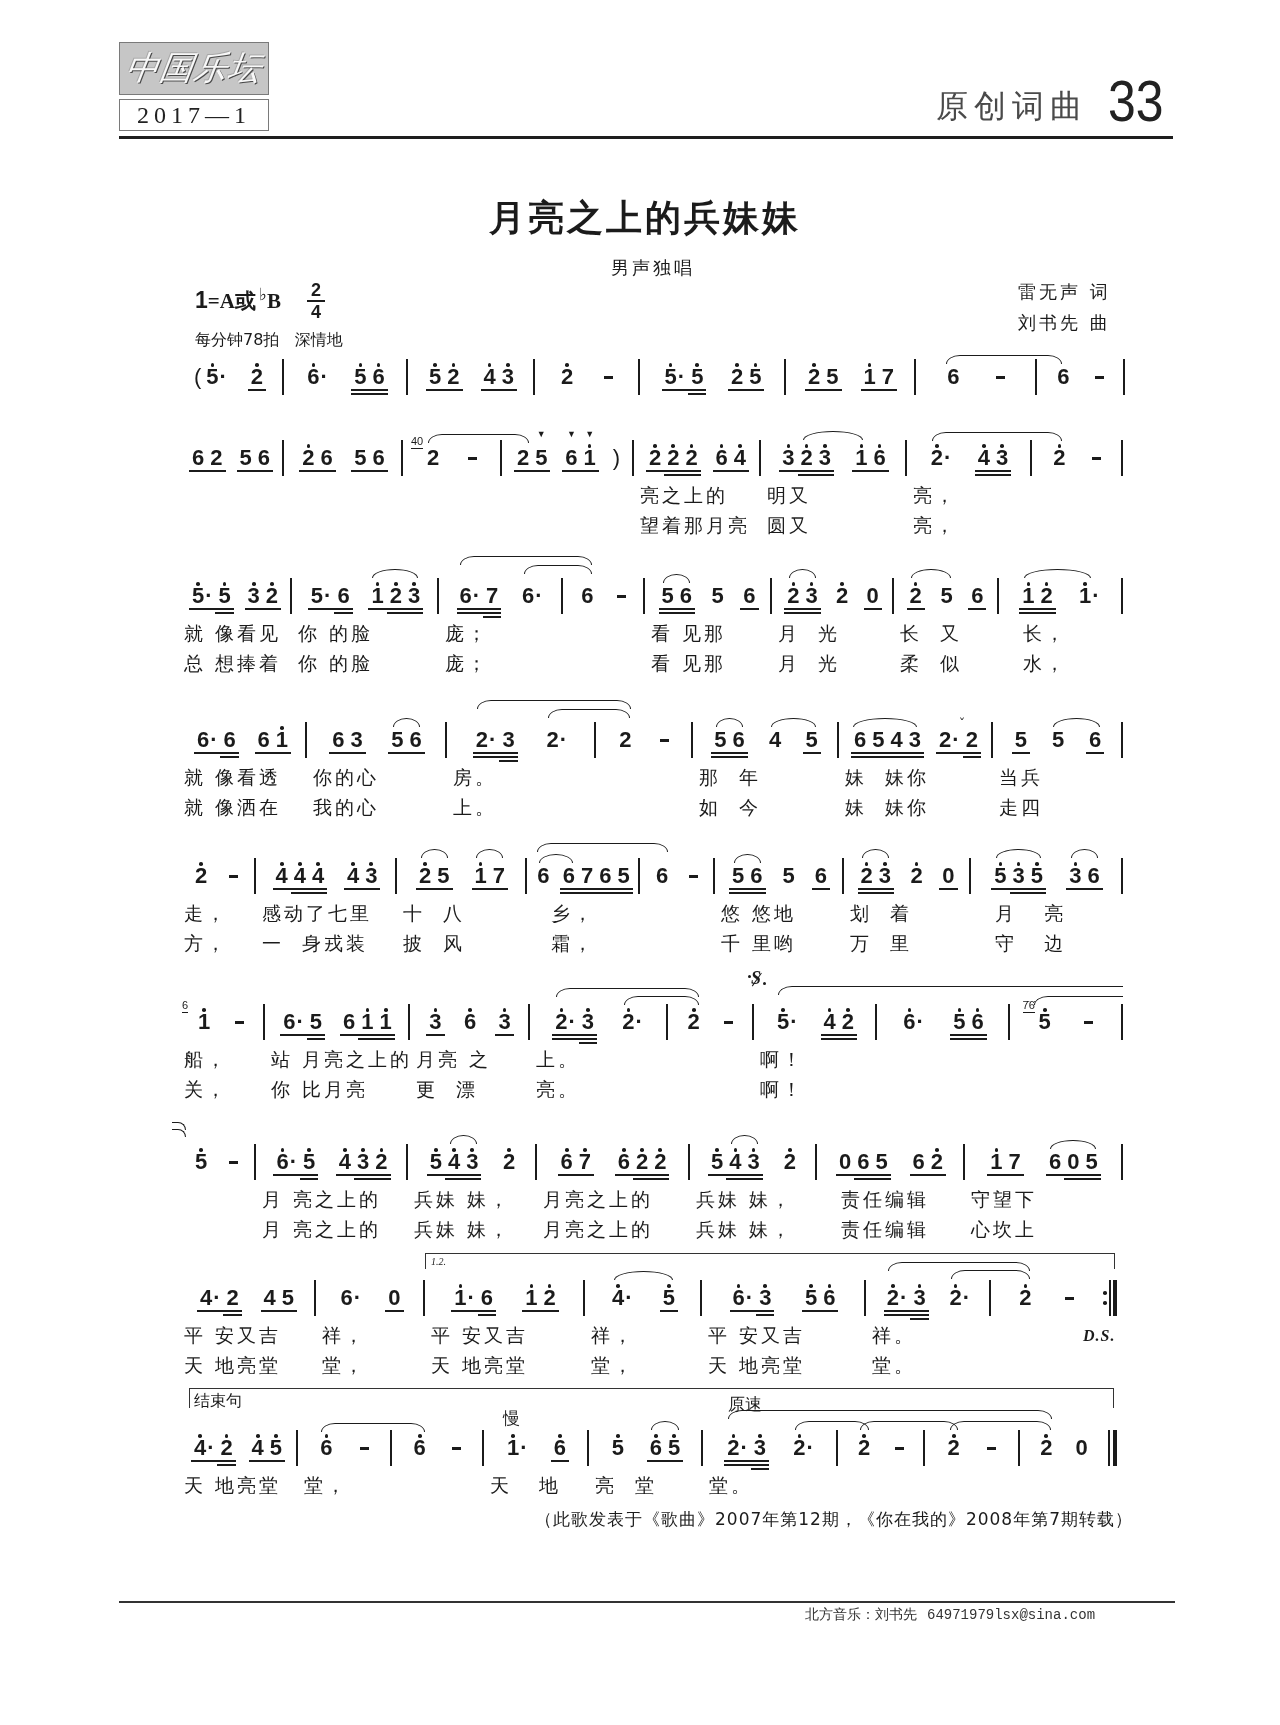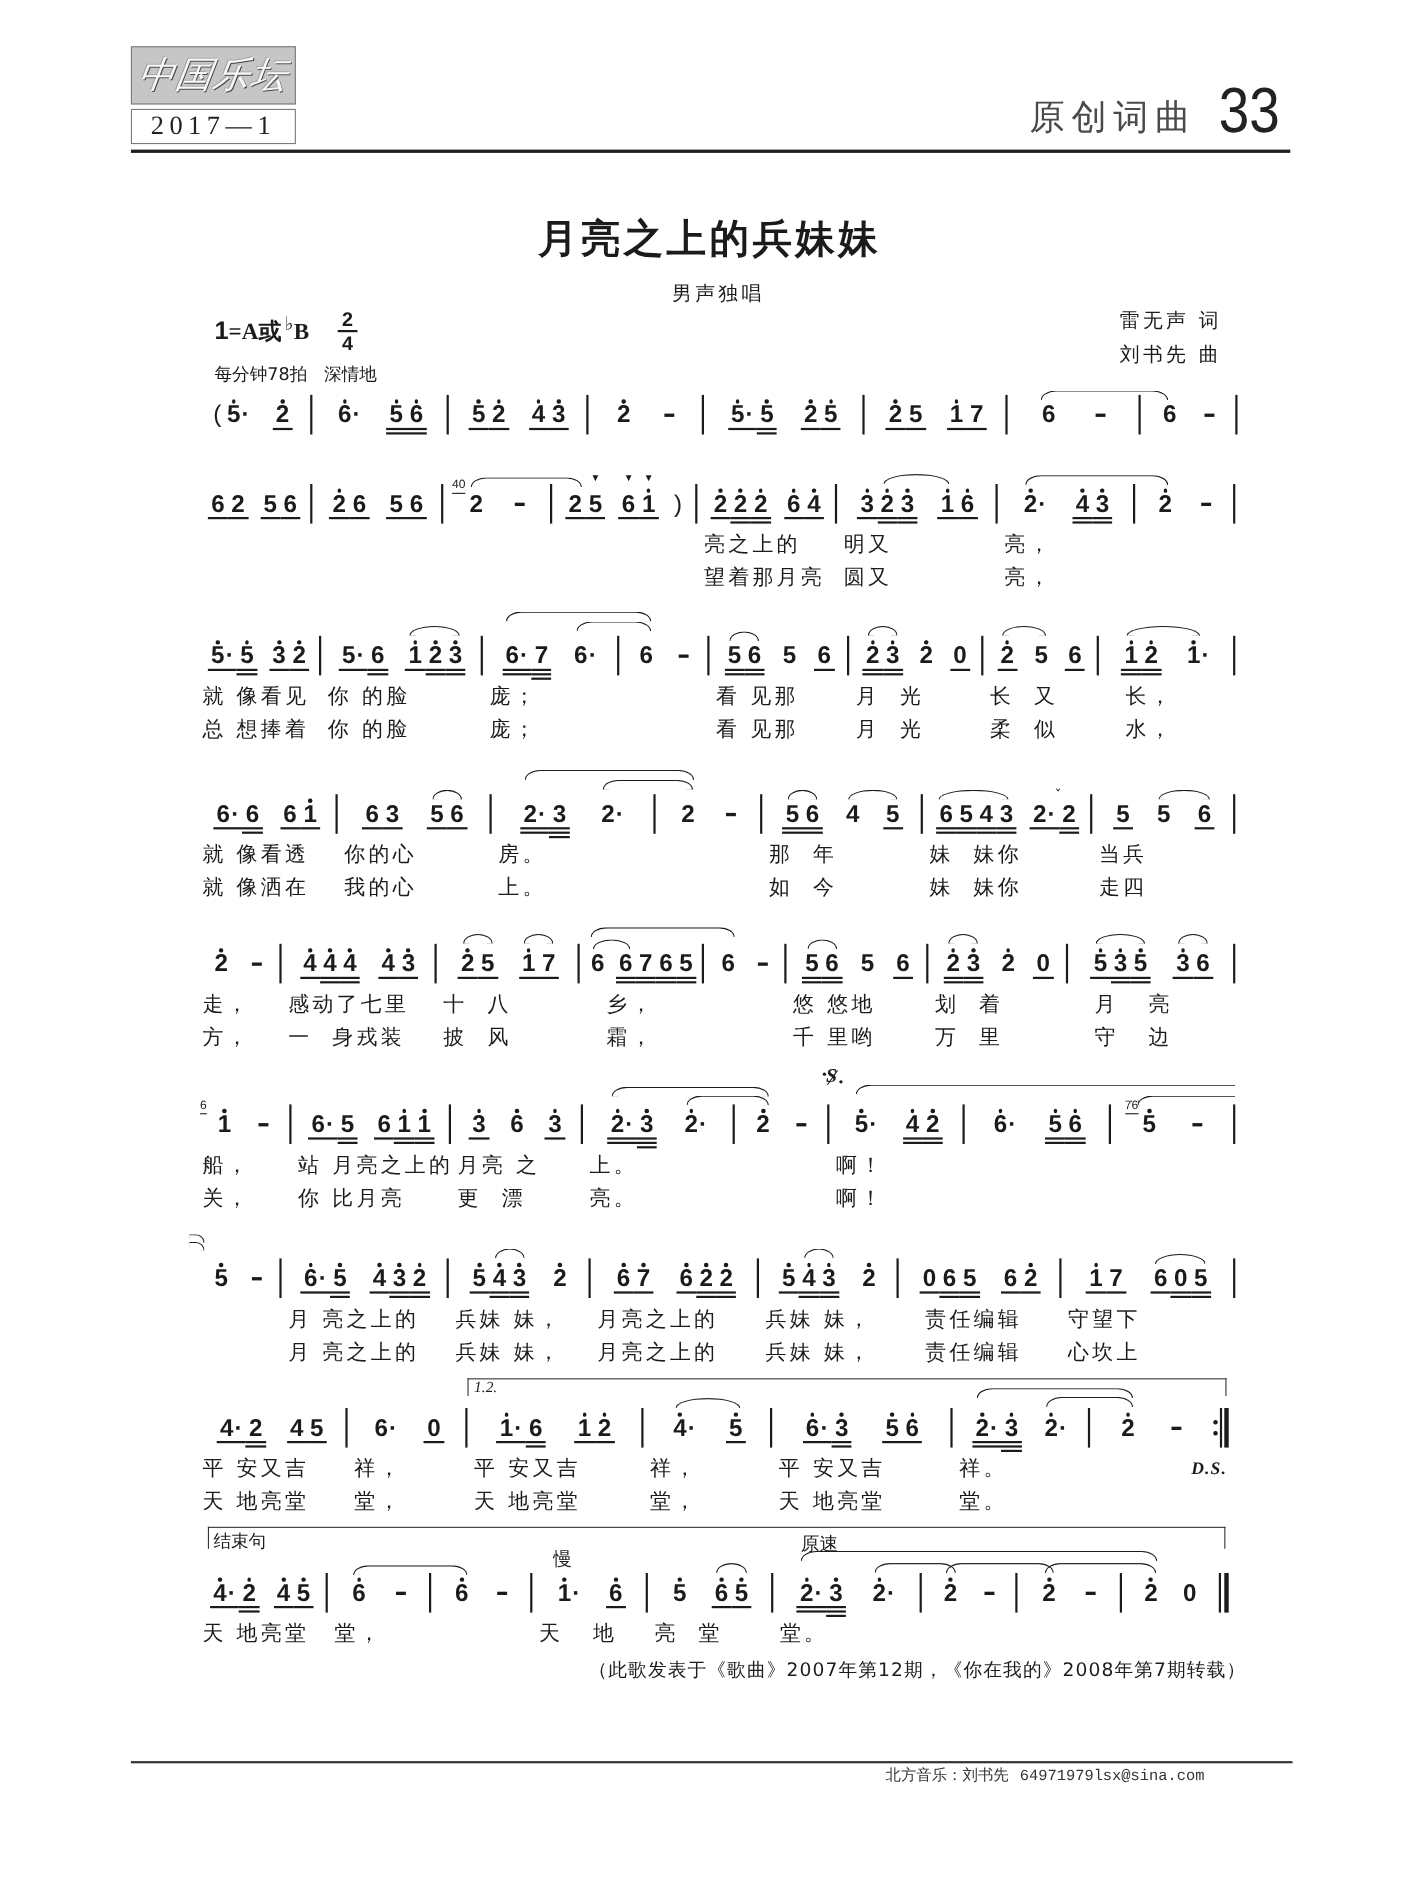--- a/index.html
+++ b/index.html
@@ -46,21 +46,21 @@
 .ly{position:absolute;left:6px;white-space:pre;font-family:"DejaVu Serif",serif;font-size:19px;letter-spacing:3px;line-height:24px}
 .ly.v1{top:55px}
 .ly.v2{top:85px}
 
 .sl{position:absolute;height:9px;border:1.5px solid #1b1b1b;border-bottom:none;border-radius:50% 50% 0 0 / 100% 100% 0 0}
 .sl.flat{border-radius:14px 14px 0 0 / 9px 9px 0 0}
 .sl.open{border-right:none;border-top-right-radius:0}
 .cont{position:absolute;width:14px;height:8px;border-top:1.5px solid #1b1b1b;border-right:1.5px solid #1b1b1b;border-radius:0 10px 0 0}
 
 .volta{left:425px;top:1253px;width:690px;height:16px;border-top:1.5px solid #333;border-left:1.5px solid #333;border-right:1.5px solid #333}
-.volta-label{left:431px;top:1254px;font-family:"Liberation Serif",serif;font-style:italic;font-size:14px;line-height:16px}
+.volta-label{left:431px;top:1254px;font-family:"Liberation Serif",serif;font-style:italic;font-size:10px;line-height:16px}
 .coda{left:189px;top:1388px;width:925px;height:20px;border-top:1.5px solid #333;border-left:1.5px solid #333;border-right:1.5px solid #333}
 .coda-label{left:194px;top:1391px;font-size:16px;line-height:20px}
 .mark{font-size:17px;line-height:20px;white-space:nowrap}
 .ds{left:1083px;top:1326px;font-family:"Liberation Serif",serif;font-style:italic;font-weight:bold;font-size:16px;line-height:20px;letter-spacing:1px}
 .segno{left:748px;top:970px;width:18px;height:20px}
 .segno .s{position:absolute;left:3px;top:-2px;font-family:"Liberation Serif",serif;font-weight:bold;font-style:italic;font-size:18px;line-height:20px}
 .segno .sl2{position:absolute;left:1px;top:9px;width:16px;height:1.4px;background:#1b1b1b;transform:rotate(-55deg)}
 .segno .d1,.segno .d2{position:absolute;width:3px;height:3px;border-radius:50%;background:#1b1b1b}
 .segno .d1{left:0;top:5px}.segno .d2{left:15px;top:12px}
 .bar-thin{position:absolute;width:1.6px;background:#1b1b1b}

